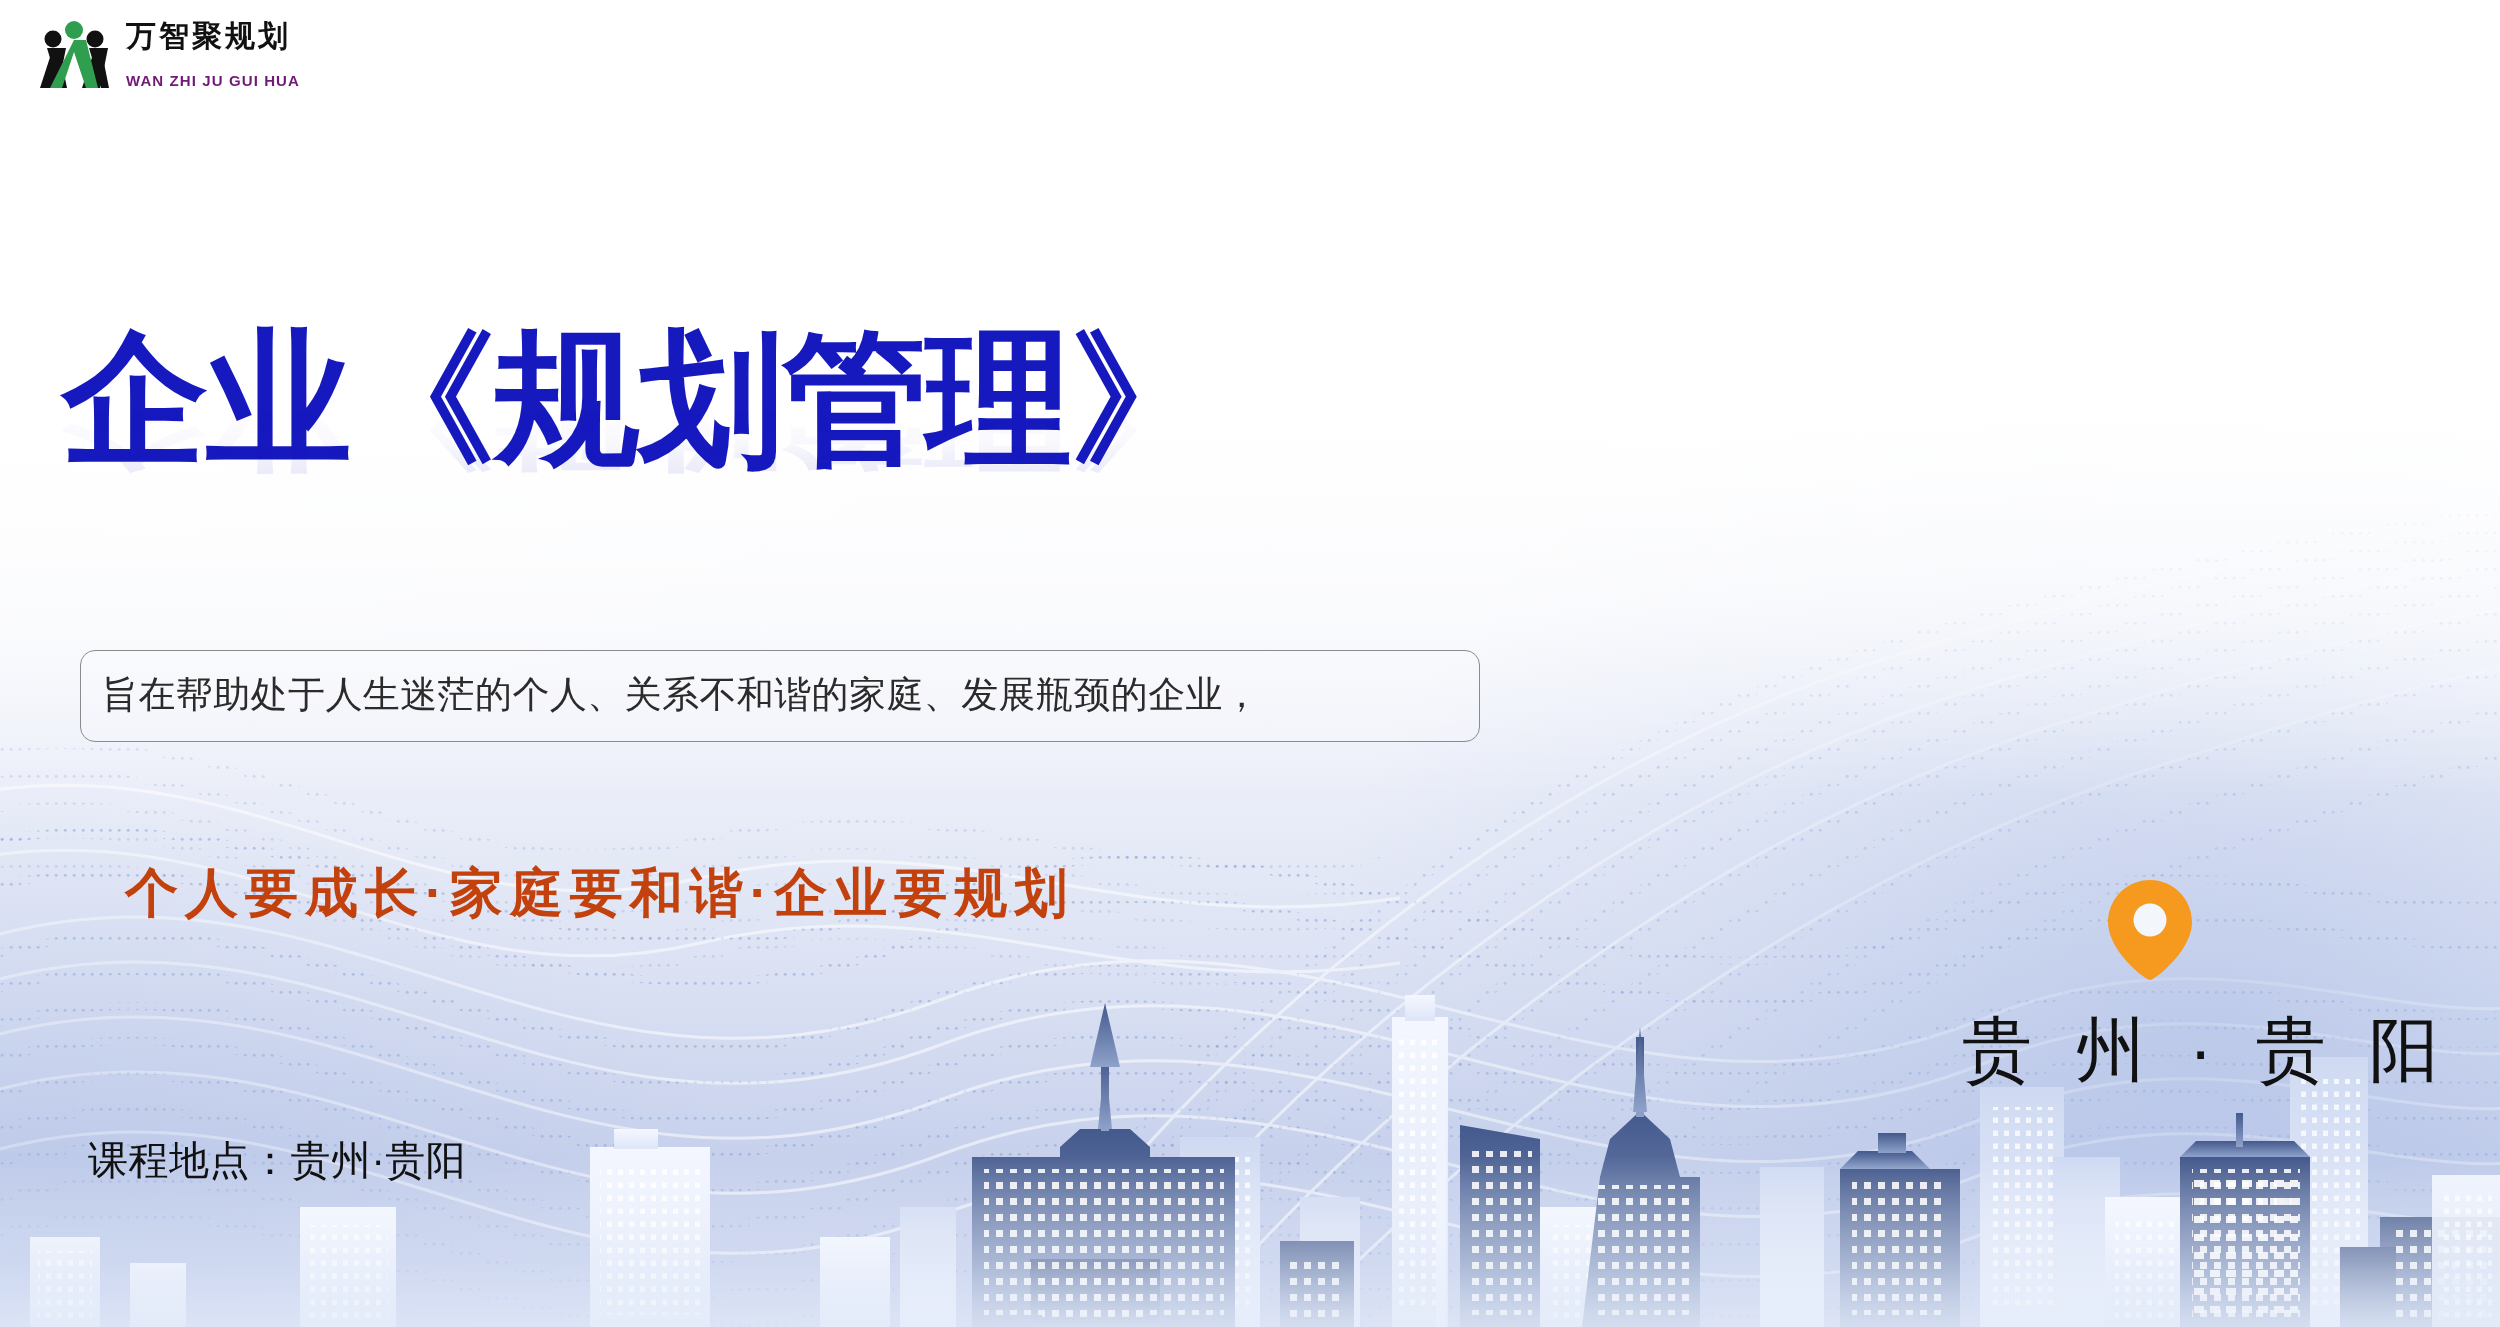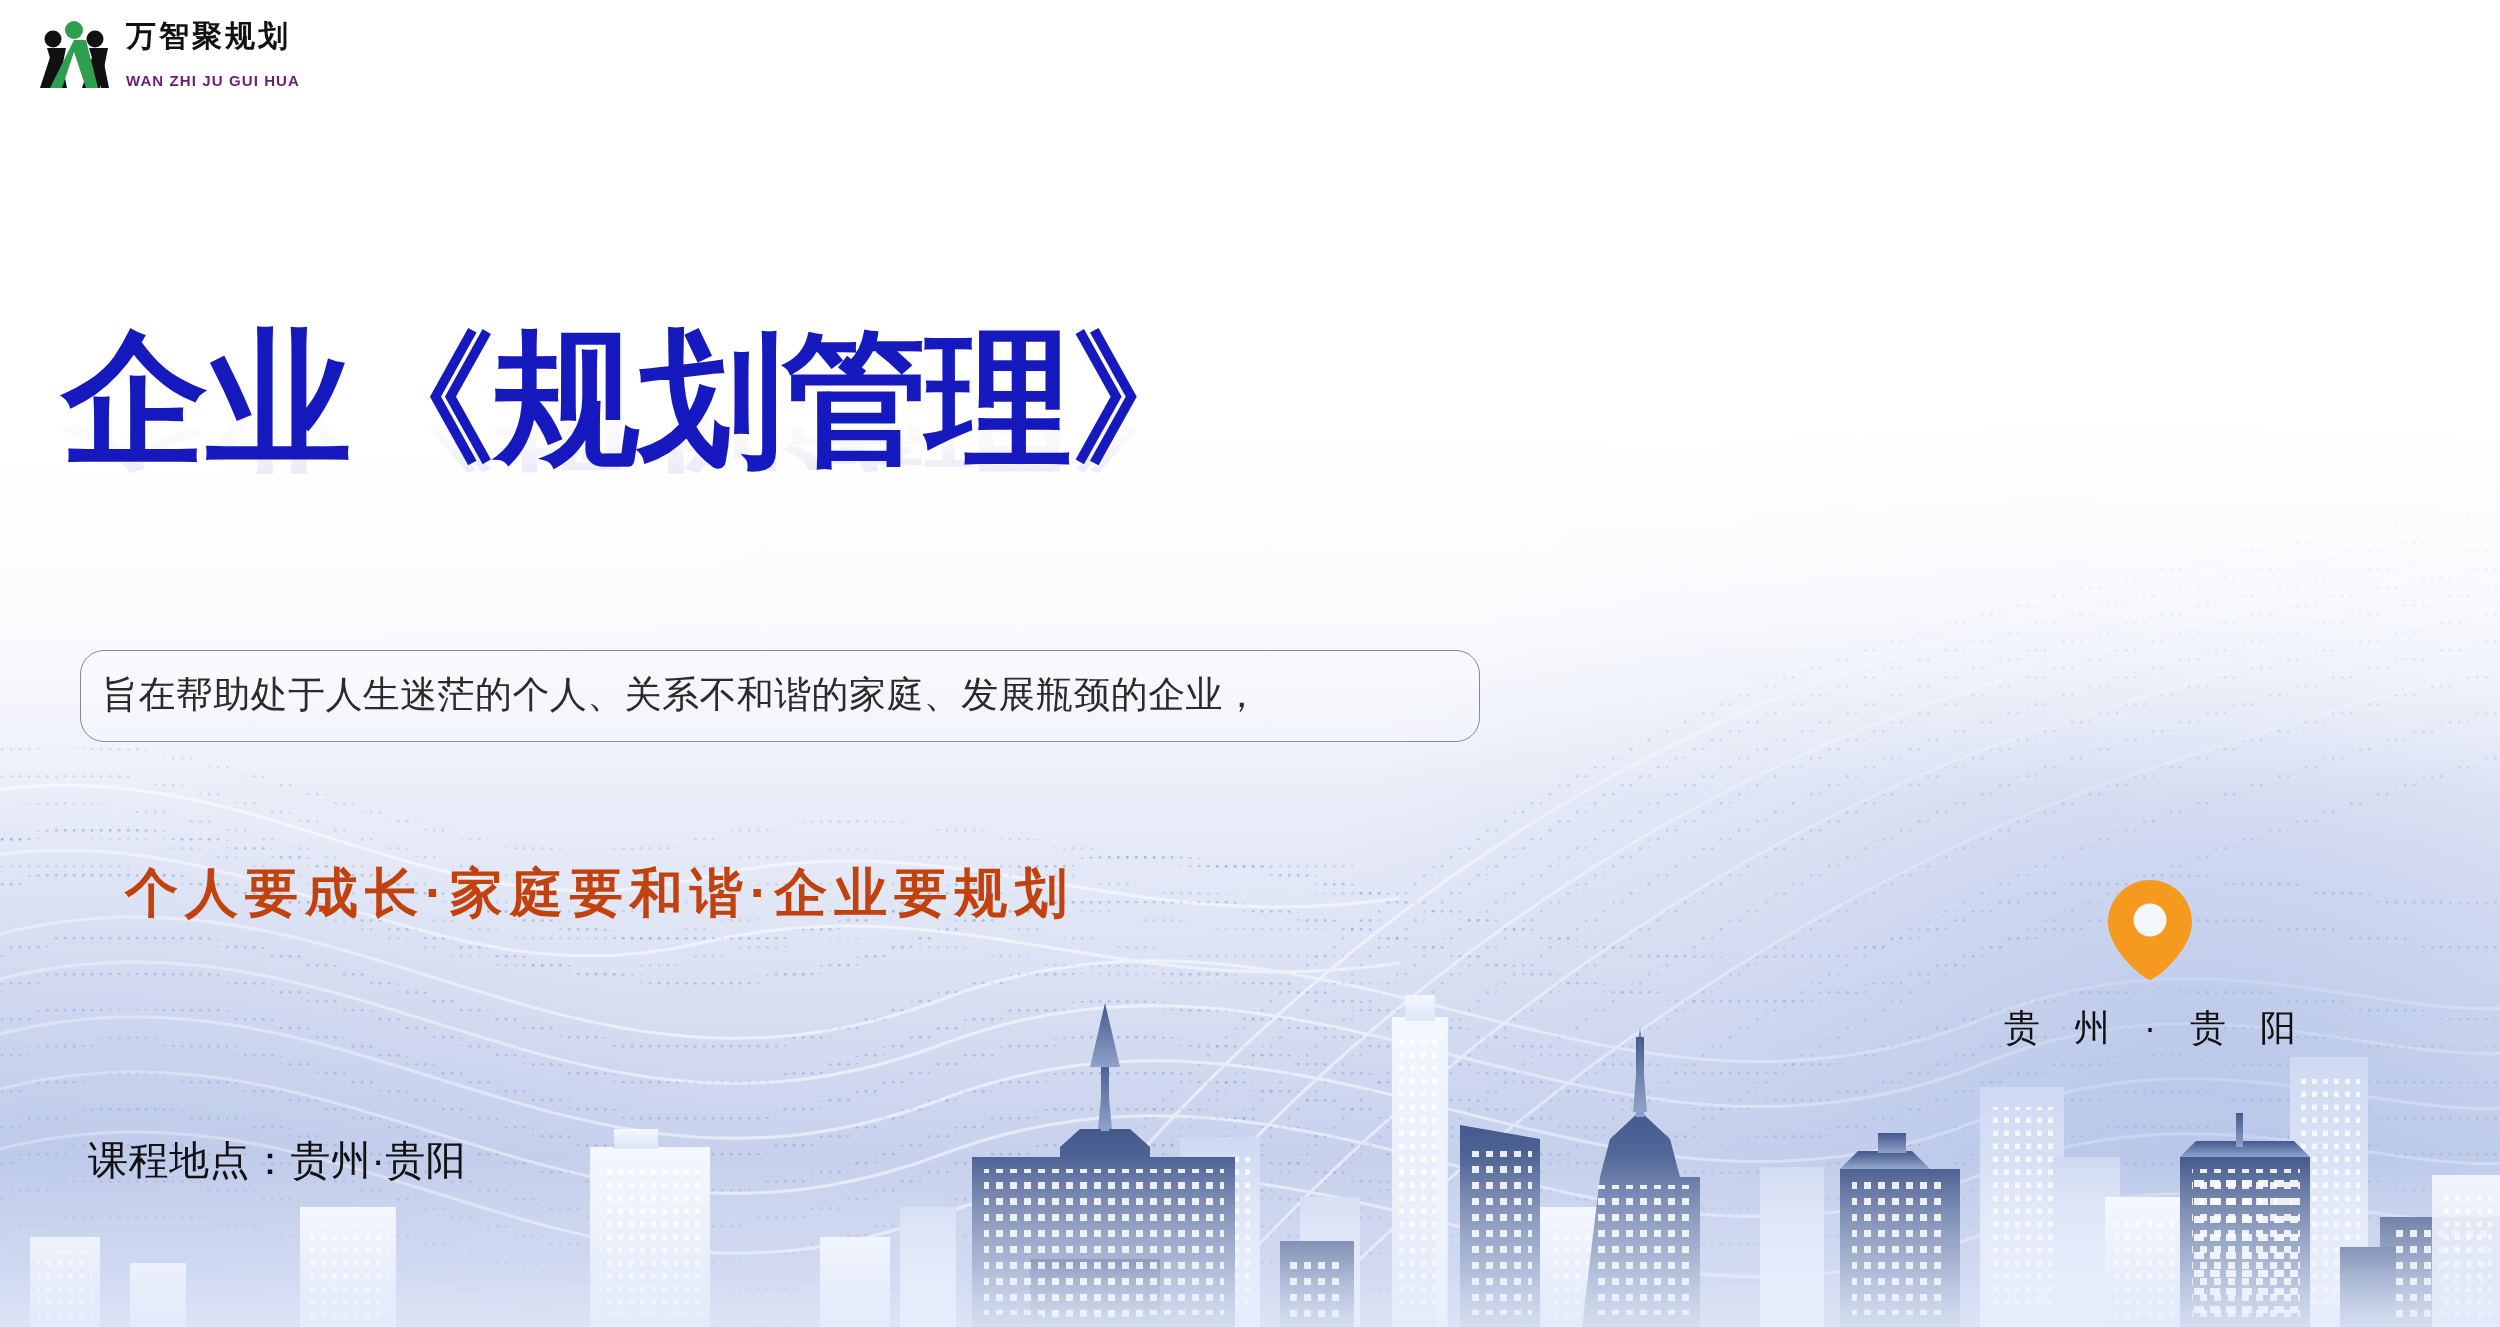--- a/index.html
+++ b/index.html
@@ -83,21 +83,21 @@
     color: rgba(22,25,190,0.16);
     -webkit-mask-image: linear-gradient(to bottom, rgba(0,0,0,0.55) 0%, rgba(0,0,0,0.18) 35%, rgba(0,0,0,0) 70%);
     mask-image: linear-gradient(to bottom, rgba(0,0,0,0.55) 0%, rgba(0,0,0,0.18) 35%, rgba(0,0,0,0) 70%);
     margin-top: 2px;
   }
 
   
   .desc-box {
     position: absolute; left: 80px; top: 650px;
     width: 1400px; box-sizing: border-box;
-    border: 1.6px solid #8b8b8b; border-radius: 24px;
+    border: 1.6px solid #8b8b8b; border-radius: 15px;
     padding: 16px 20px 18px 20px;
     background: rgba(255,255,255,0.18);
   }
   .desc-line {
     font-family: "Liberation Sans", "DejaVu Sans", sans-serif;
     font-size: 37px; color: #2b2b2b; line-height: 1.52;
     letter-spacing: 0.4px; white-space: nowrap;
   }
 
   
@@ -118,21 +118,21 @@
   .course-row:last-child { margin-bottom: 0; }
 
   
   .location-block {
     position: absolute; left: 1950px; top: 878px;
     width: 400px; text-align: center;
   }
   .pin-icon { width: 92px; height: 104px; display: inline-block; }
   .city-name {
     font-family: "Liberation Sans", "DejaVu Sans", sans-serif;
-    font-size: 36px; color: #111; letter-spacing: 12px;
+    font-size: 70px; color: #111; letter-spacing: 12px;
     margin-top: 18px; margin-left: 12px; white-space: nowrap;
   }
 
   
   .skyline { position: absolute; left: 0; bottom: 0; width: 2500px; height: 420px; }
 </style>
 </head>
 <body>
 
 <div id="poster">

